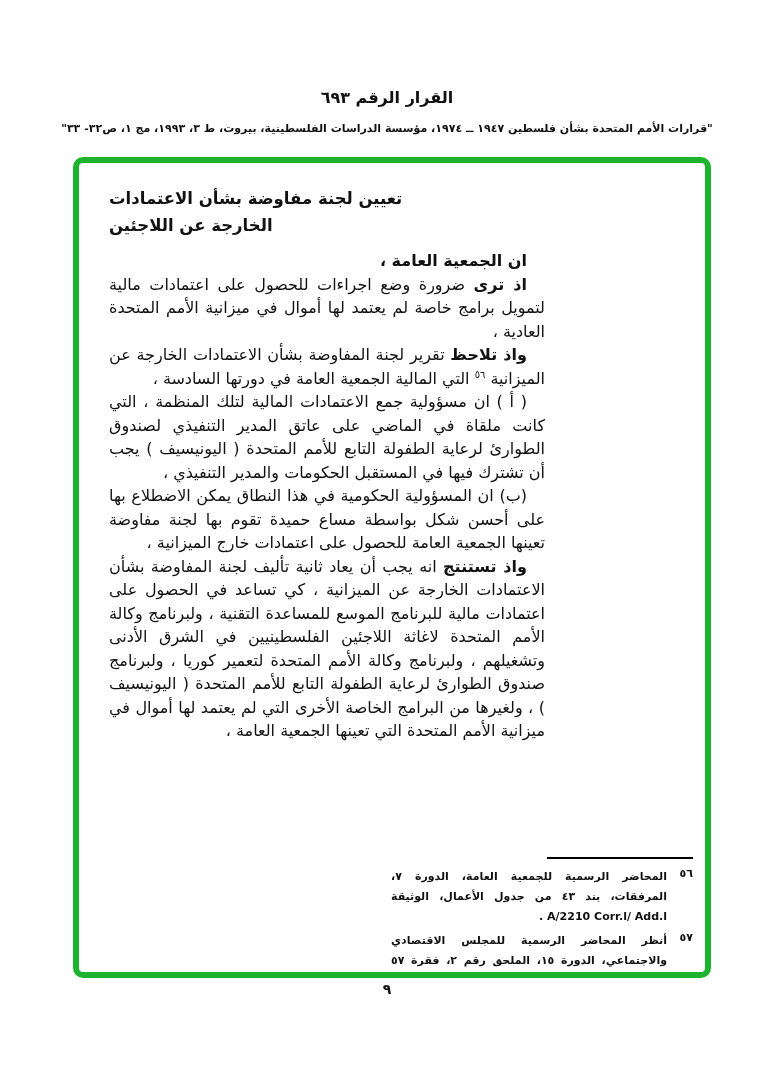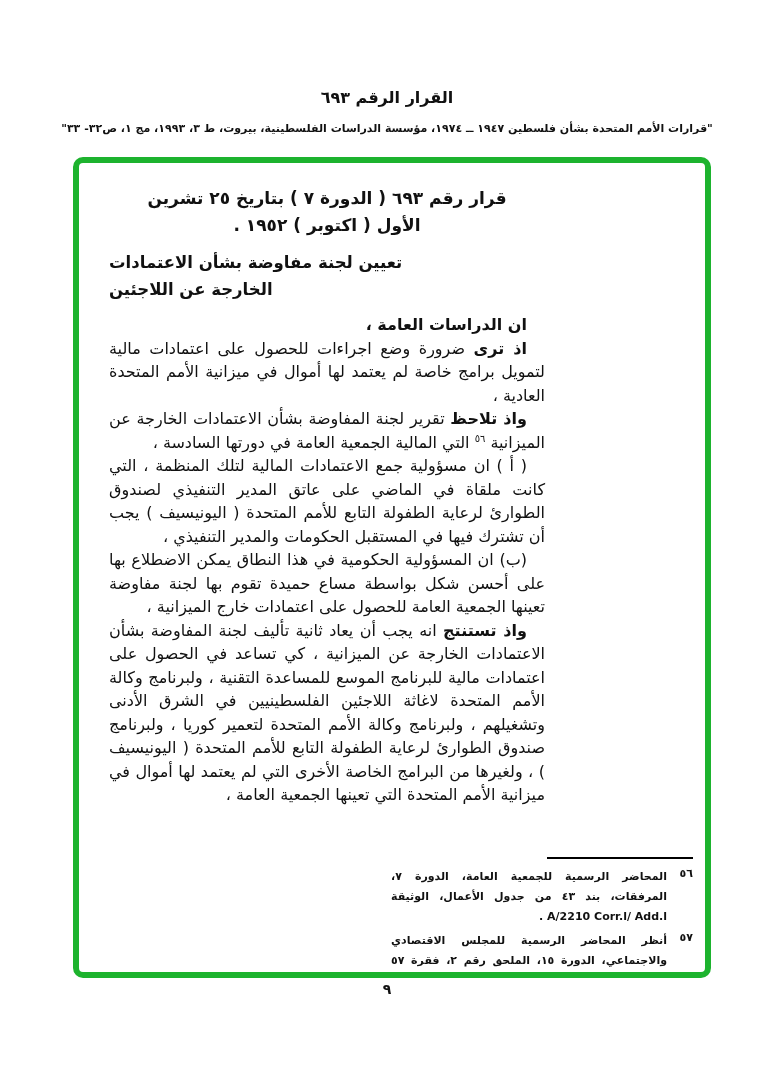--- a/index.html
+++ b/index.html
@@ -58,25 +58,24 @@
   }
 </style>
 </head>
 <body>
 
 <div class="doc-title">القرار الرقم ٦٩٣</div>
 <div class="citation">"قرارات الأمم المتحدة بشأن فلسطين ١٩٤٧ ــ ١٩٧٤، مؤسسة الدراسات الفلسطينية، بيروت، ط ٣، ١٩٩٣، مج ١، ص٣٢- ٣٣"</div>
 
 <div class="green-box" id="green-box" style="border-color: rgb(29, 179, 46);">
   <div class="box-inner">
-    <div class="res-heading">قرار رقم ٦٩٣ ( الدورة ٧ ) بتاريخ ٢٥ تشرين الأول ( اكتوبر ) ١٩٥٢ .</div>
     <div class="res-subject">تعيين لجنة مفاوضة بشأن الاعتمادات</div>
     <div class="res-subject">الخارجة عن اللاجئين</div>
     <div class="res-body" id="res-body">
-        <p class="para"><span class="lead">ان الدراسات العامة ،</span></p>
+        <p class="para"><span class="lead">ان الجمعية العامة ،</span></p>
         <p class="para"><span class="lead">اذ ترى</span><span> ضرورة وضع اجراءات للحصول على اعتمادات مالية لتمويل برامج خاصة لم يعتمد لها أموال في ميزانية الأمم المتحدة العادية ،</span></p>
         <p class="para"><span class="lead">واذ تلاحظ</span><span> تقرير لجنة المفاوضة بشأن الاعتمادات الخارجة عن الميزانية </span><sup>٥٦</sup><span> التي المالية الجمعية العامة في دورتها السادسة ،</span></p>
         <p class="para"><span>( أ ) ان مسؤولية جمع الاعتمادات المالية لتلك المنظمة ، التي كانت ملقاة في الماضي على عاتق المدير التنفيذي لصندوق الطوارئ لرعاية الطفولة التابع للأمم المتحدة ( اليونيسيف ) يجب أن تشترك فيها في المستقبل الحكومات والمدير التنفيذي ،</span></p>
         <p class="para"><span>(ب) ان المسؤولية الحكومية في هذا النطاق يمكن الاضطلاع بها على أحسن شكل بواسطة مساع حميدة تقوم بها لجنة مفاوضة تعينها الجمعية العامة للحصول على اعتمادات خارج الميزانية ،</span></p>
         <p class="para"><span class="lead">واذ تستنتج</span><span> انه يجب أن يعاد ثانية تأليف لجنة المفاوضة بشأن الاعتمادات الخارجة عن الميزانية ، كي تساعد في الحصول على اعتمادات مالية للبرنامج الموسع للمساعدة التقنية ، ولبرنامج وكالة الأمم المتحدة لاغاثة اللاجئين الفلسطينيين في الشرق الأدنى وتشغيلهم ، ولبرنامج وكالة الأمم المتحدة لتعمير كوريا ، ولبرنامج صندوق الطوارئ لرعاية الطفولة التابع للأمم المتحدة ( اليونيسيف ) ، ولغيرها من البرامج الخاصة الأخرى التي لم يعتمد لها أموال في ميزانية الأمم المتحدة التي تعينها الجمعية العامة ،</span></p>
       </div>
   </div>
 
   <div class="footnotes">
     <div class="fn-rule"></div>

